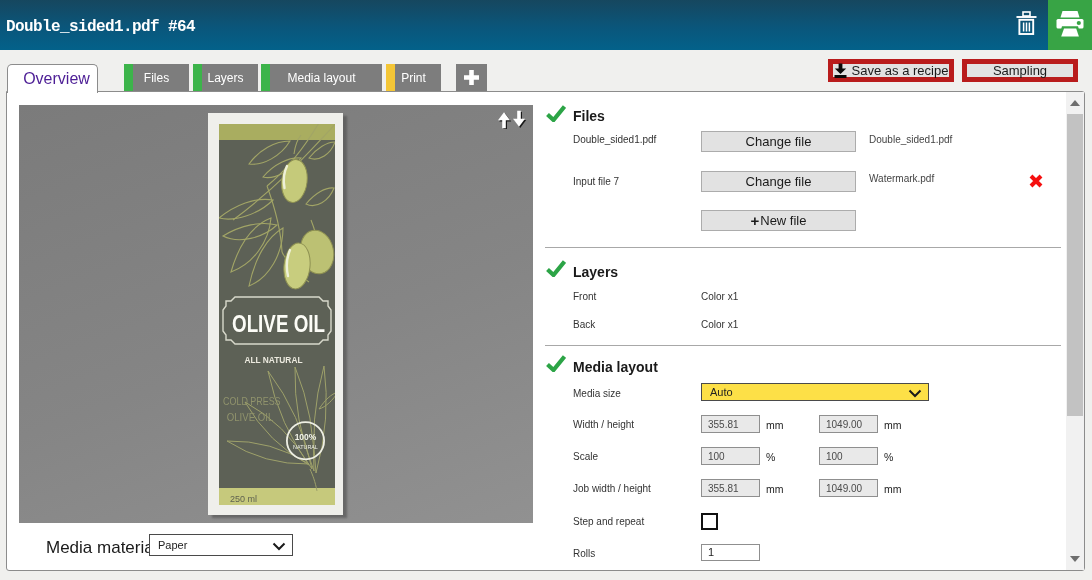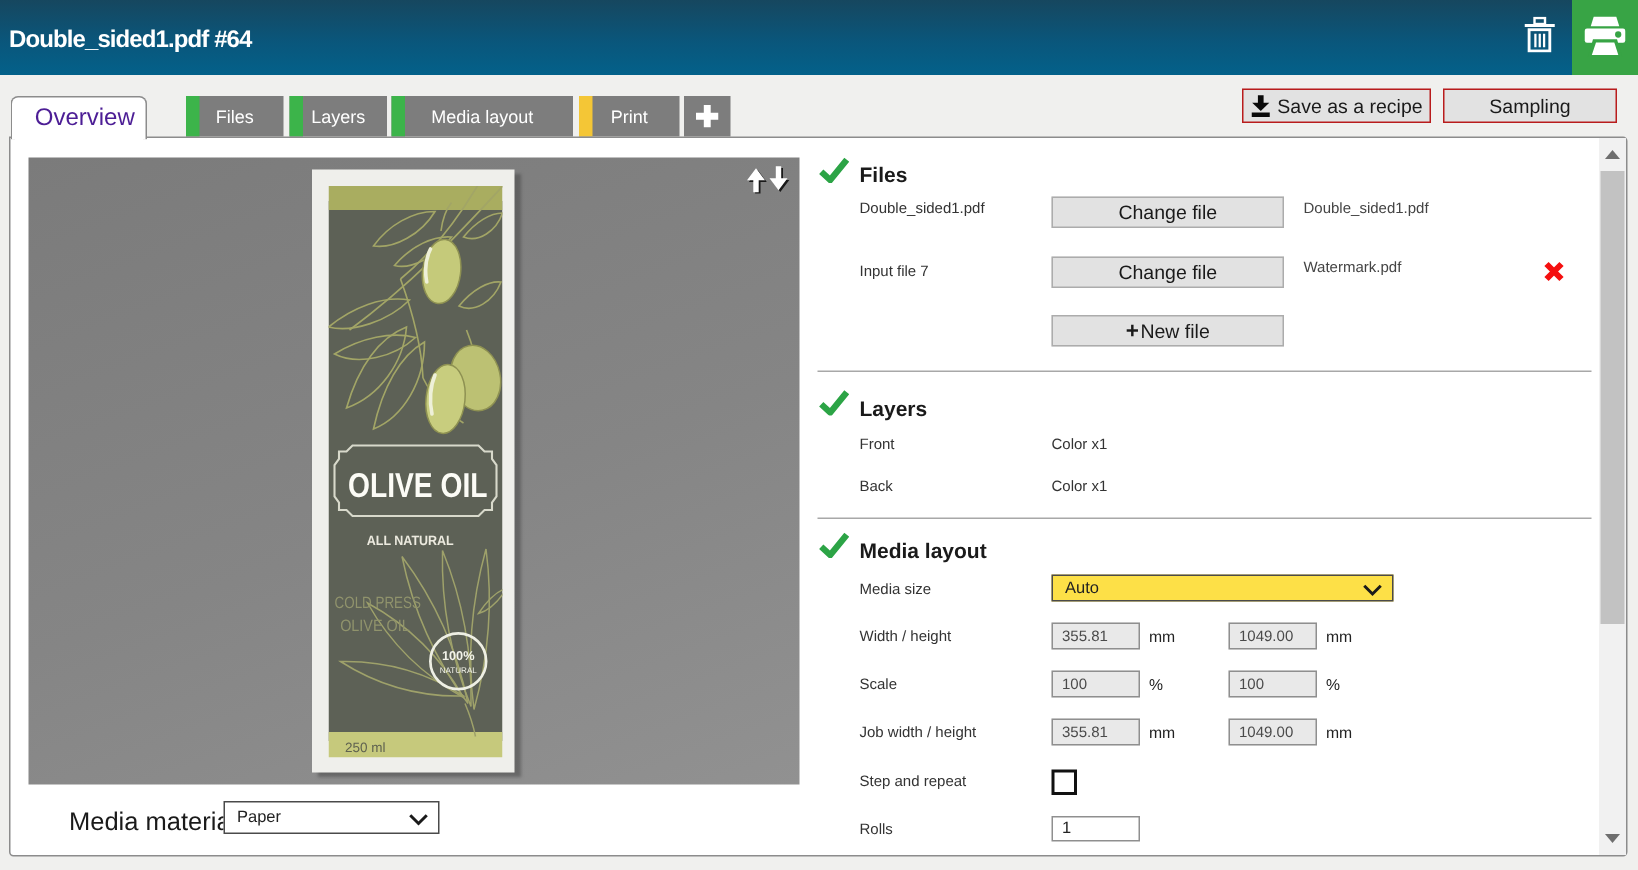--- a/index.html
+++ b/index.html
@@ -1,32 +1,32 @@
 <!DOCTYPE html>
 <html><head>
 <meta charset="utf-8">
 <style>
 * { margin:0; padding:0; box-sizing:border-box; }
 html,body { width:1092px; height:580px; }
 body { font-family:"Liberation Sans", sans-serif; background:#f0f0ee; position:relative; overflow:hidden; }
 .abs { position:absolute; }
 
 #header { position:absolute; left:0; top:0; width:1092px; height:50px;
-  background:linear-gradient(180deg,#16475f 0%,#0a567b 55%,#03618a 100%); }
+  background:linear-gradient(180deg,#16475f 0%,#0a567b 55%,#03618a 100%);font-family:Liberation Mono, monospace; }
 #title { position:absolute; left:6px; top:18px; color:#fff; font-size:16px; font-weight:bold; letter-spacing:-0.6px; }
 #printblk { position:absolute; left:1048px; top:0; width:44px; height:50px; background:#38a445; }
 
 .tab { position:absolute; top:64px; height:27px; background:#7d7d7d; color:#fff;
   font-size:12px; display:flex; align-items:center; justify-content:center; }
 .tab .stripe { position:absolute; left:0; top:0; width:9px; height:27px; }
 #tab-overview { position:absolute; left:7px; top:64px; width:91px; height:29px; background:#fff;
   border:1px solid #8c8c8c; border-bottom:none; border-radius:5px 5px 0 0; z-index:5;
   color:#4c1d95; font-size:16px; display:flex; align-items:center; justify-content:center; padding-left:8px; }
 
-.wbtn { position:absolute; top:59px; height:23px; background:#e2e2e2; border:1px solid #b91c1c;
+.wbtn { position:absolute; top:59px; height:23px; background:#e2e2e2; border:5px solid #b91c1c;
   color:#1a1a1a; font-size:13px; display:flex; align-items:center; justify-content:center; }
 
 #panel { position:absolute; left:6px; top:91px; width:1079px; height:480px; background:#fff;
   border:1px solid #8c8c8c; border-radius:0 3px 3px 3px; }
 
 #preview { position:absolute; left:19px; top:105px; width:514px; height:418px;
   background:linear-gradient(160deg,#7b7b7b 0%,#858585 55%,#919191 100%); }
 #sheet { position:absolute; left:208px; top:113px; width:135px; height:402px; background:#efefeb;
   box-shadow:4px 3px 2px rgba(73,73,73,0.55); }
 
@@ -65,21 +65,21 @@
       <polygon points="6,15.2 22,15.2 25.5,27 2.5,27" fill="#38a445"></polygon>
       <polygon points="8,17.4 20.2,17.4 22.9,25.6 5.2,25.6" fill="#fff"></polygon>
     </svg>
   </div>
 </div>
 
 <div id="tab-overview">Overview</div>
 <div class="tab" style="left:124px;width:65px"><span class="stripe" style="background:#3cb44a"></span>Files</div>
 <div class="tab" style="left:193px;width:65px"><span class="stripe" style="background:#3cb44a"></span>Layers</div>
 <div class="tab" style="left:261px;width:121px"><span class="stripe" style="background:#3cb44a"></span>Media layout</div>
-<div class="tab" style="left:386px;width:67px"><span class="stripe" style="background:#f4c636"></span>Print</div>
+<div class="tab" style="left:386px;width:55px"><span class="stripe" style="background:#f4c636"></span>Print</div>
 <div class="tab" style="left:456px;width:31px">
     <svg width="15" height="15" viewBox="0 0 15 15">
       <path d="M7.5,0 V15 M0,7.5 H15" stroke="#fff" stroke-width="4.6"></path>
     </svg>
   </div>
 
 <div class="wbtn" style="left:828px;width:126px">
   <svg width="13" height="15" viewBox="0 0 13 15" style="margin-right:5px">
     <rect x="4.6" y="0.5" width="3.8" height="5.5" fill="#0a0a0a"></rect>
     <polygon points="0.8,5.5 12.2,5.5 6.5,11" fill="#0a0a0a"></polygon>

